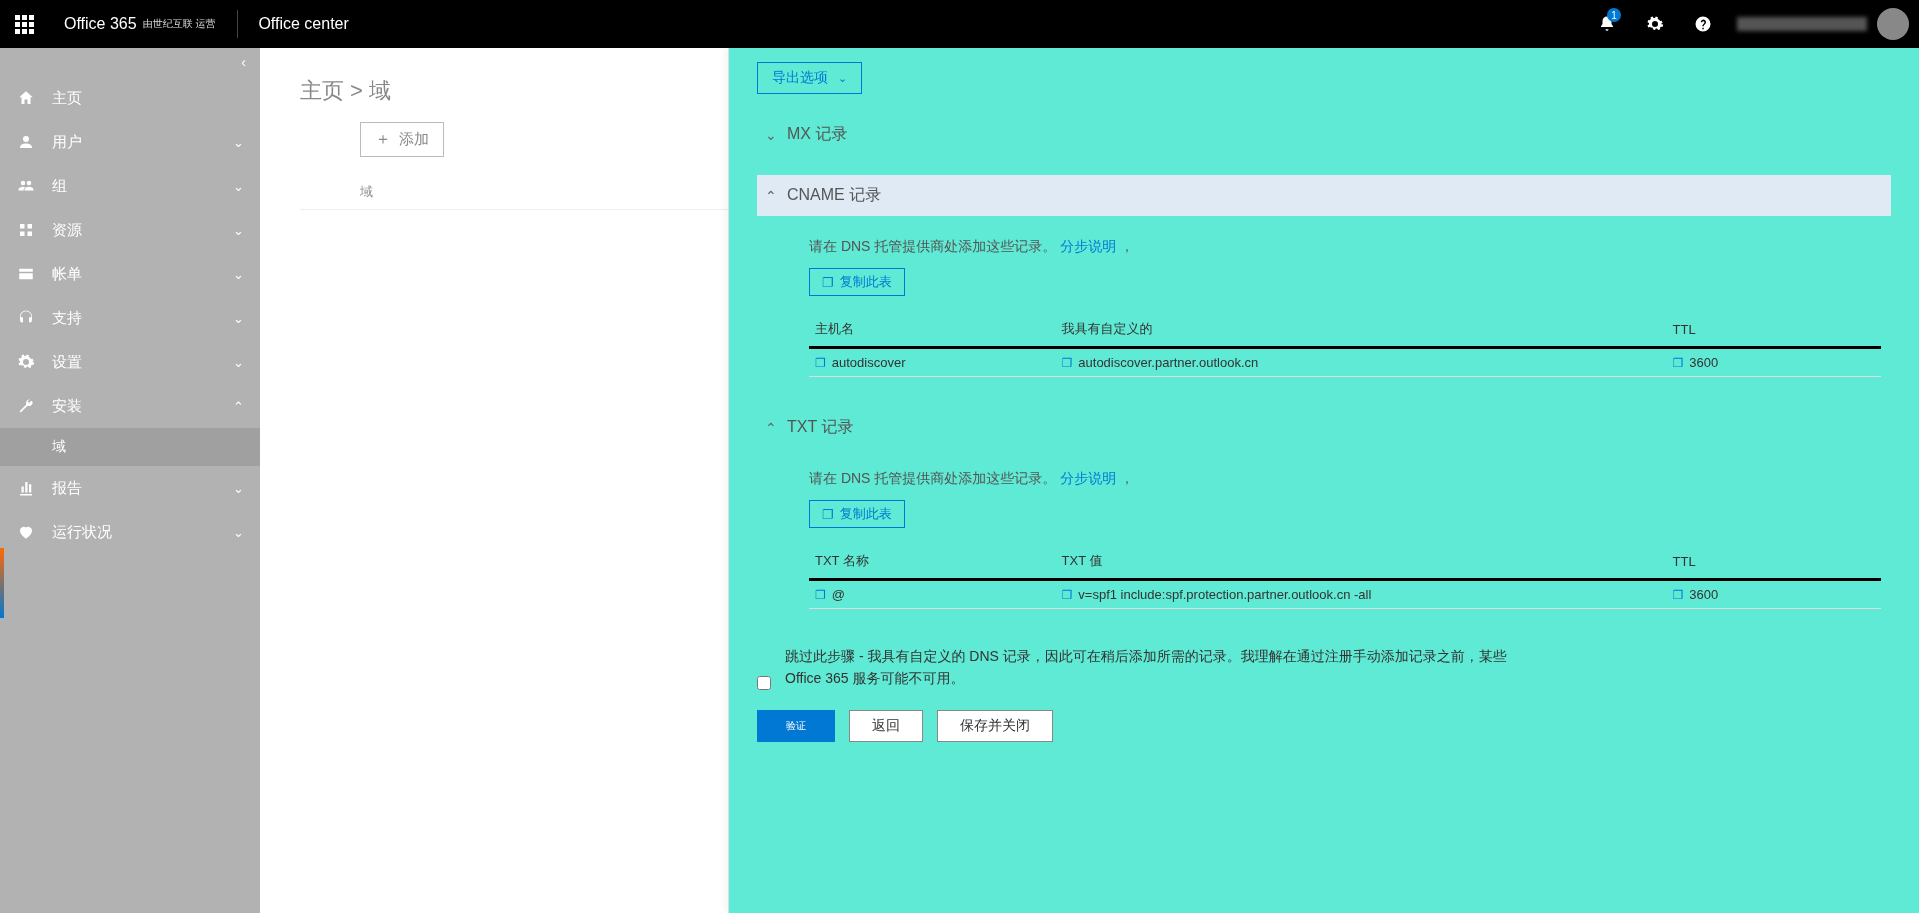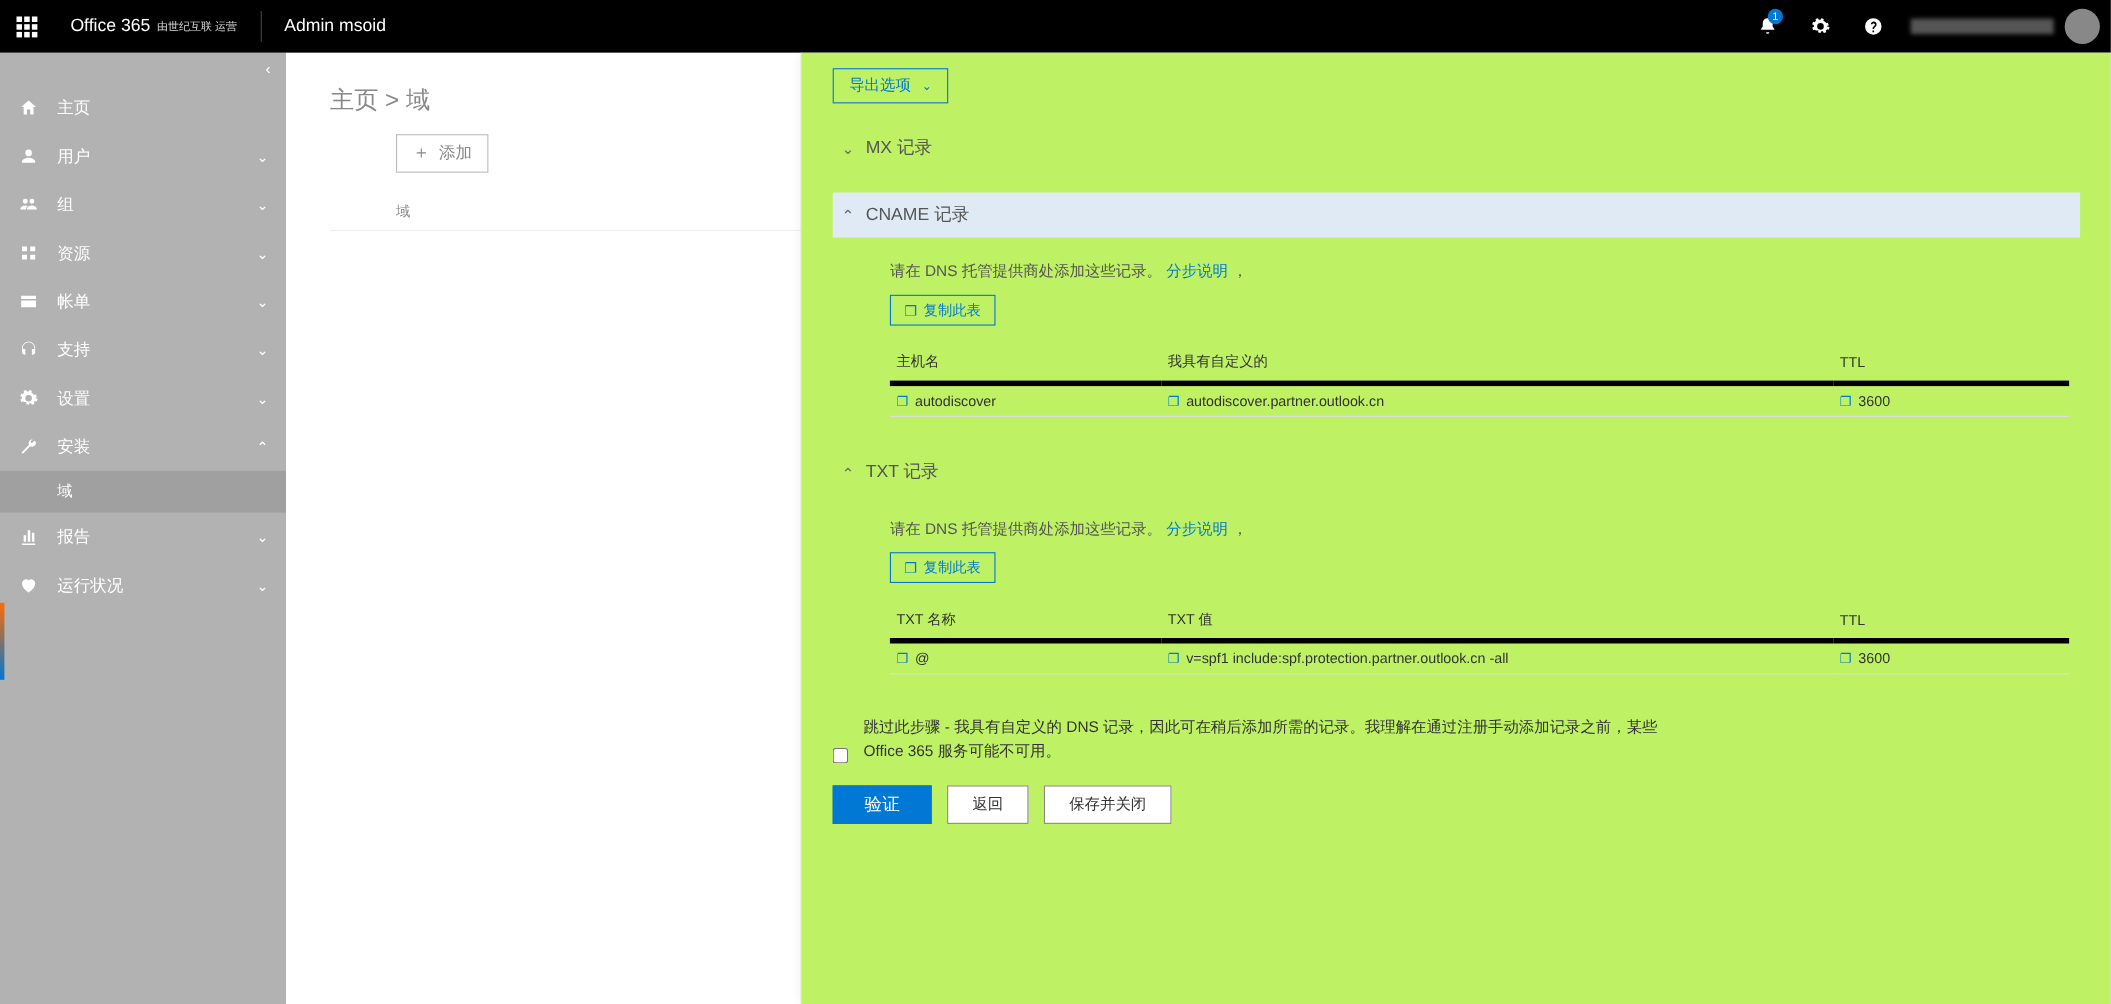--- a/index.html
+++ b/index.html
@@ -33,43 +33,43 @@
     .nav-sub { padding-left: 52px; height: 38px; display: flex; align-items: center; font-size: 14px; cursor: pointer; }
     .nav-sub.active { background: #a0a0a0; }
     .left-stripe { position: absolute; left: 0; top: 500px; width: 4px; height: 70px; background: linear-gradient(#ff6a00, #0078d4); }
 
     
     .main { flex: 1; position: relative; background: #fff; }
     .breadcrumb-area { padding: 28px 40px 16px 40px; color: #888; font-size: 22px; font-weight: 300; }
     .add-btn { margin: 0 40px; display: inline-flex; align-items: center; border: 1px solid #bbb; padding: 6px 14px; color: #888; font-size: 15px; cursor: pointer; }
     .add-btn .plus { margin-right: 8px; font-size: 16px; }
     .col-label { padding: 26px 60px 8px 60px; color: #888; font-size: 13px; border-bottom: 1px solid #eee; margin: 0 0 0 0; }
-    .panel { position: absolute; left: 468px; top: 0; right: 0; bottom: 0; background: #bef264; border-left: 1px solid #ddd; overflow-y: auto; padding: 14px 28px 30px 28px; box-shadow: -2px 0 8px rgba(0,0,0,.06); }
+    .panel { position: absolute; left: 468px; top: 0; right: 0; bottom: 0; background: #5eead4; border-left: 1px solid #ddd; overflow-y: auto; padding: 14px 28px 30px 28px; box-shadow: -2px 0 8px rgba(0,0,0,.06); }
     .export-btn { display: inline-flex; align-items: center; border: 1px solid #0078d4; color: #0078d4; padding: 6px 14px; cursor: pointer; font-size: 14px; }
     .export-btn .caret { margin-left: 10px; font-size: 11px; }
     .accordion { margin-top: 20px; }
     .accordion-header { display: flex; align-items: center; padding: 10px 8px; font-size: 16px; color: #555; cursor: pointer; }
     .accordion-header.open.light { background: #dfeaf5; }
     .accordion-header .toggle { width: 18px; font-size: 14px; color: #666; margin-right: 4px; }
     .accordion-body { padding: 22px 10px 10px 52px; }
     .help-text { color: #555; font-size: 14px; margin-bottom: 12px; }
     .help-text a { color: #0078d4; text-decoration: none; }
     .copy-btn { display: inline-flex; align-items: center; border: 1px solid #0078d4; color: #0078d4; padding: 4px 12px; font-size: 13px; cursor: pointer; }
     .copy-btn .copy-ico { margin-right: 6px; }
 
     table.records { width: 100%; border-collapse: collapse; margin-top: 16px; font-size: 13px; }
-    table.records th { text-align: left; font-weight: 400; color: #333; padding: 8px 6px; border-bottom: 5px solid #000000; }
+    table.records th { text-align: left; font-weight: 400; color: #333; padding: 8px 6px; border-bottom: 3px solid #000000; }
     table.records td { padding: 6px 6px; border-bottom: 1px solid #ddd; color: #333; }
     .cell-copy { color: #0078d4; margin-right: 6px; font-size: 12px; }
     tr.highlight { outline: 2px solid #e30613; outline-offset: -1px; }
 
     .skip-row { display: flex; align-items: flex-end; margin-top: 26px; gap: 14px; }
     .skip-row input[type=checkbox] { margin-top: 4px; width: 14px; height: 14px; }
     .actions { display: flex; gap: 14px; margin-top: 20px; }
-    .btn-primary { background: #0078d4; color: #fff; border: 1px solid #0078d4; padding: 6px 28px; font-size: 16px; cursor: pointer; }
+    .btn-primary { background: #0078d4; color: #fff; border: 1px solid #0078d4; padding: 6px 28px; font-size: 10px; cursor: pointer; }
     .btn-secondary { background: #fff; color: #333; border: 1px solid #888; padding: 6px 22px; font-size: 14px; cursor: pointer; }
 
     
     svg { fill: currentColor; }
   </style>
 </head>
 <body>
 
 <div class="suitebar">
   <div class="waffle">
@@ -83,21 +83,21 @@
         <span></span>
         <span></span>
         <span></span>
     </div>
   </div>
   <div class="brand">
     <span>Office 365</span>
     <span class="brand-sub">由世纪互联 运营</span>
   </div>
   <div class="vsep"></div>
-  <div class="appname">Admin msoid</div>
+  <div class="appname">Office center</div>
   <div class="suitebar-right">
     <div class="icon-btn">
       <svg width="18" height="18" viewBox="0 0 24 24">
           <path d="M12 2a6 6 0 0 0-6 6v4l-2 3v1h16v-1l-2-3V8a6 6 0 0 0-6-6zm-2 17a2 2 0 0 0 4 0h-4z"></path>
         </svg>
       <span class="badge">1</span>
     </div>
     <div class="icon-btn">
       <svg width="18" height="18" viewBox="0 0 24 24">
           <path d="M12 8a4 4 0 1 0 0 8 4 4 0 0 0 0-8zm9 4l2 1-1 3-2-.5a8 8 0 0 1-1.5 1.5l.5 2-3 1-1-2h-2l-1 2-3-1 .5-2A8 8 0 0 1 5 16l-2 .5-1-3 2-1v-2l-2-1 1-3 2 .5A8 8 0 0 1 6.5 5L6 3l3-1 1 2h2l1-2 3 1-.5 2A8 8 0 0 1 19 8l2-.5 1 3-2 1v1z"></path>

